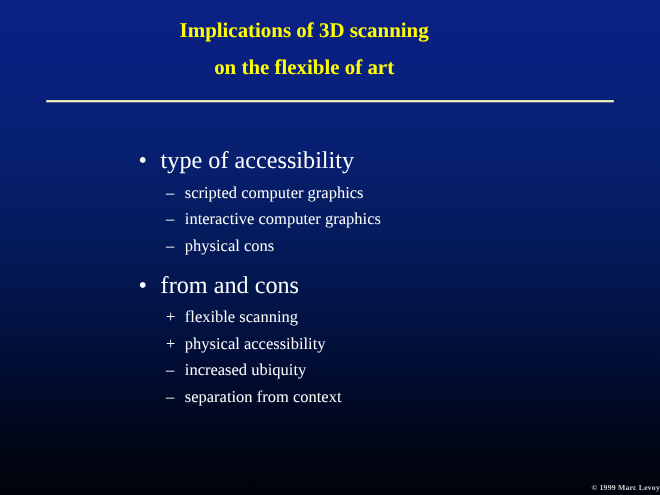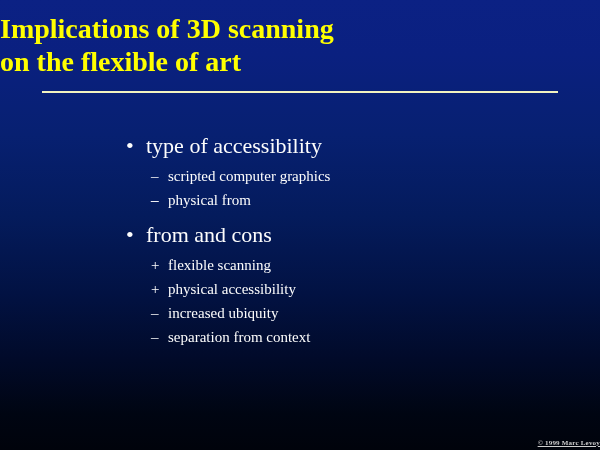--- a/index.html
+++ b/index.html
@@ -26,24 +26,24 @@
     font-family: "Liberation Serif", "DejaVu Serif", serif;
     -webkit-font-smoothing: none;
   }
 
   
   #title-block {
     position: absolute;
     left: 0;
     top: 12px;
     width: 553px;
-    text-align: left;
+    text-align: center;
     color: #ffff00;
     font-weight: bold;
-    font-size: 28px;
+    font-size: 19px;
     line-height: 33px;
     letter-spacing: 0px;
   }
   #title-block .tline {
     display: block;
     white-space: nowrap;
   }
 
   
   #divider {
@@ -107,21 +107,20 @@
     position: absolute;
     right: 0px;
     bottom: 2px;
     color: #cfcfcf;
     font-size: 7px;
     line-height: 9px;
     white-space: nowrap;
     font-family: "Liberation Serif", "DejaVu Serif", serif;
     font-weight: bold;
     letter-spacing: 0.2px;
-    text-decoration: underline;
   }
 </style>
 </head>
 <body>
 
 <div id="slide">
 
   <div id="title-block">
     <span class="tline">Implications of 3D scanning</span>
     <span class="tline">on the flexible of art</span>
@@ -135,24 +134,25 @@
       <div class="l1">
         <span class="marker">•</span>
         <span>type of accessibility</span>
       </div>
       <div class="l2 sub-first">
         <span class="marker">–</span>
         <span>scripted computer graphics</span>
       </div>
       <div class="l2">
         <span class="marker">–</span>
+        <span>interactive computer graphics</span>
       </div>
       <div class="l2">
         <span class="marker">–</span>
-        <span>physical from</span>
+        <span>physical cons</span>
       </div>
     </div>
 
     <div class="group gap-before">
       <div class="l1">
         <span class="marker">•</span>
         <span>from and cons</span>
       </div>
       <div class="l2 sub-first">
         <span class="marker">+</span>

